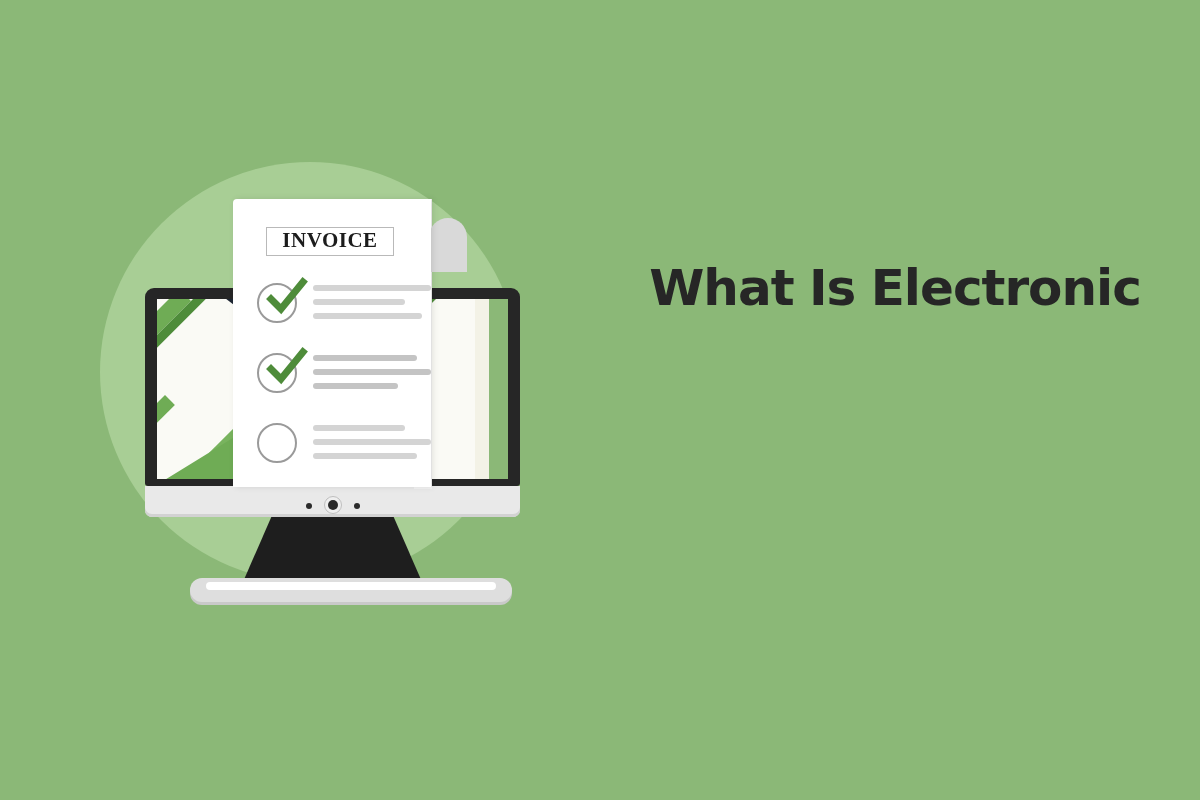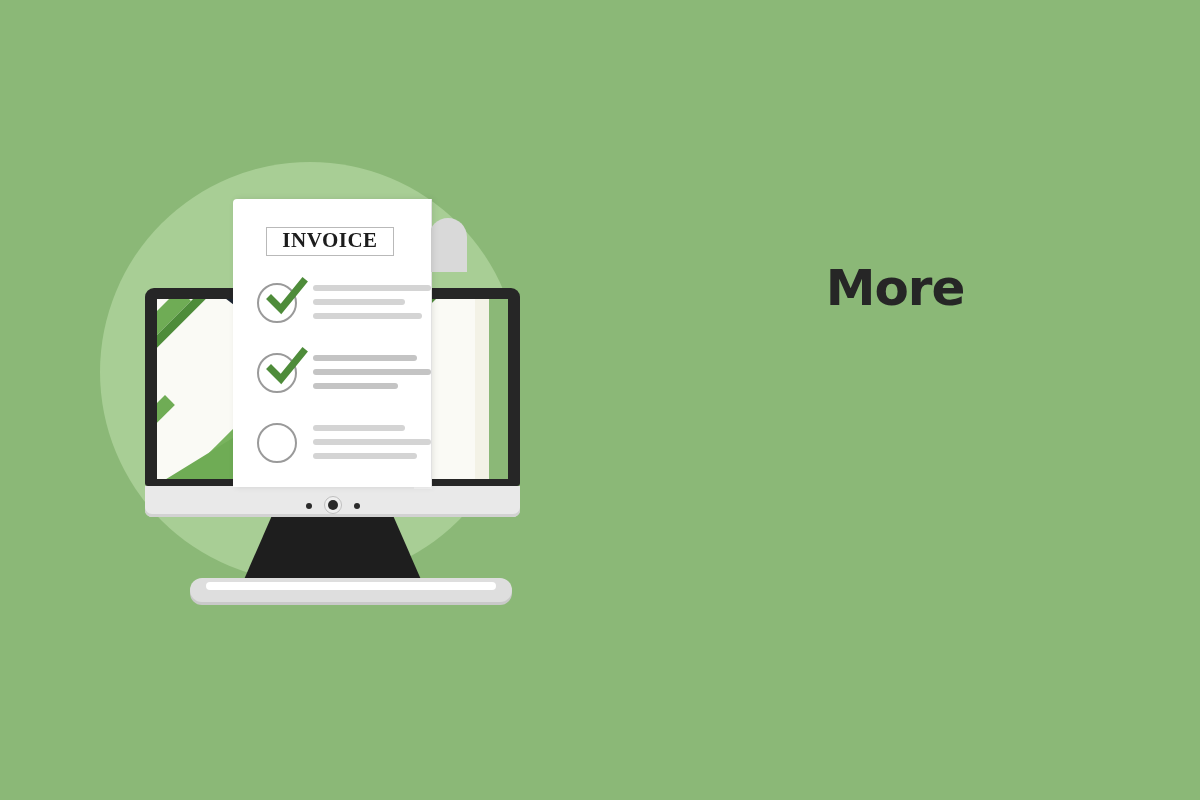--- a/index.html
+++ b/index.html
@@ -263,16 +263,16 @@
             <div class="ln w100"></div>
             <div class="ln w88"></div>
           </div>
         </div>
 
       </div>
     </div>
   </div>
 
   <div id="headline">
-    <div>More</div>
+    <div>What Is Electronic</div>
   </div>
 
 </div>
 
 </body></html>

